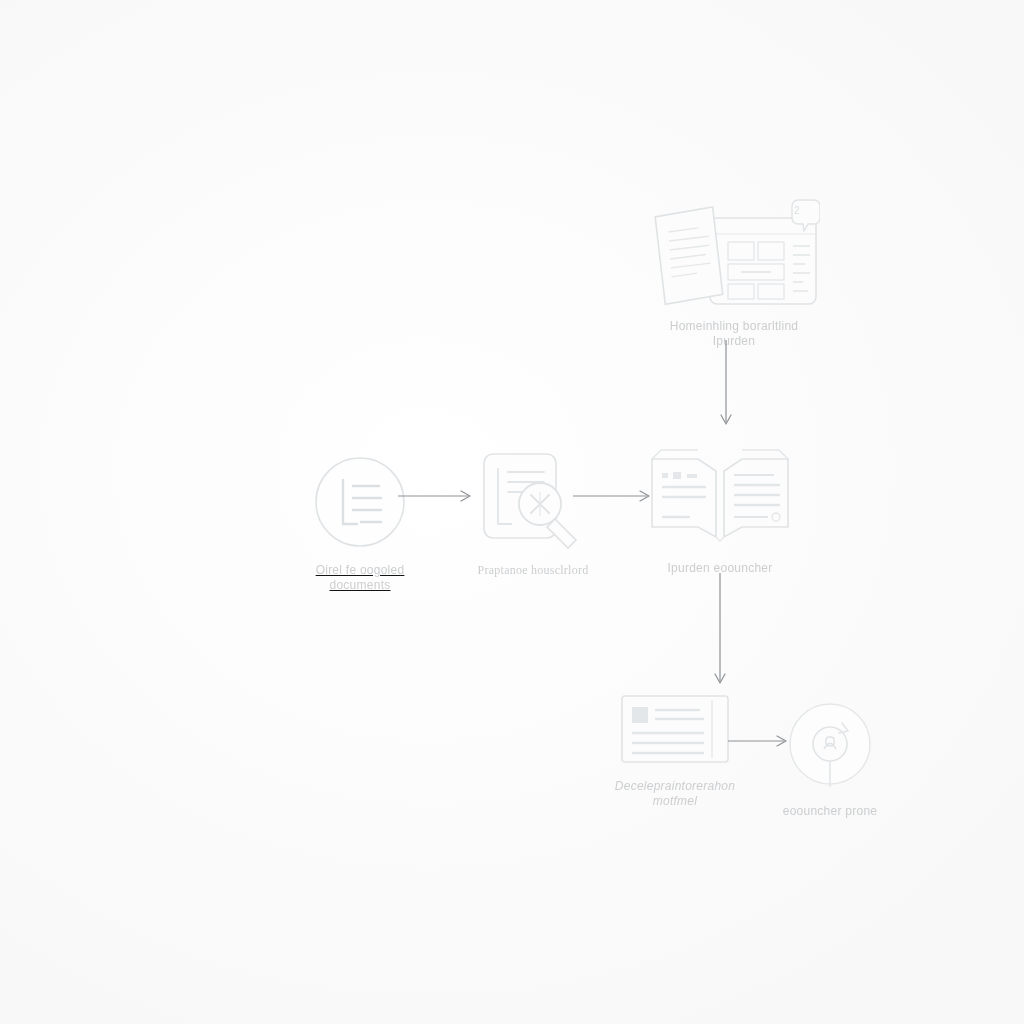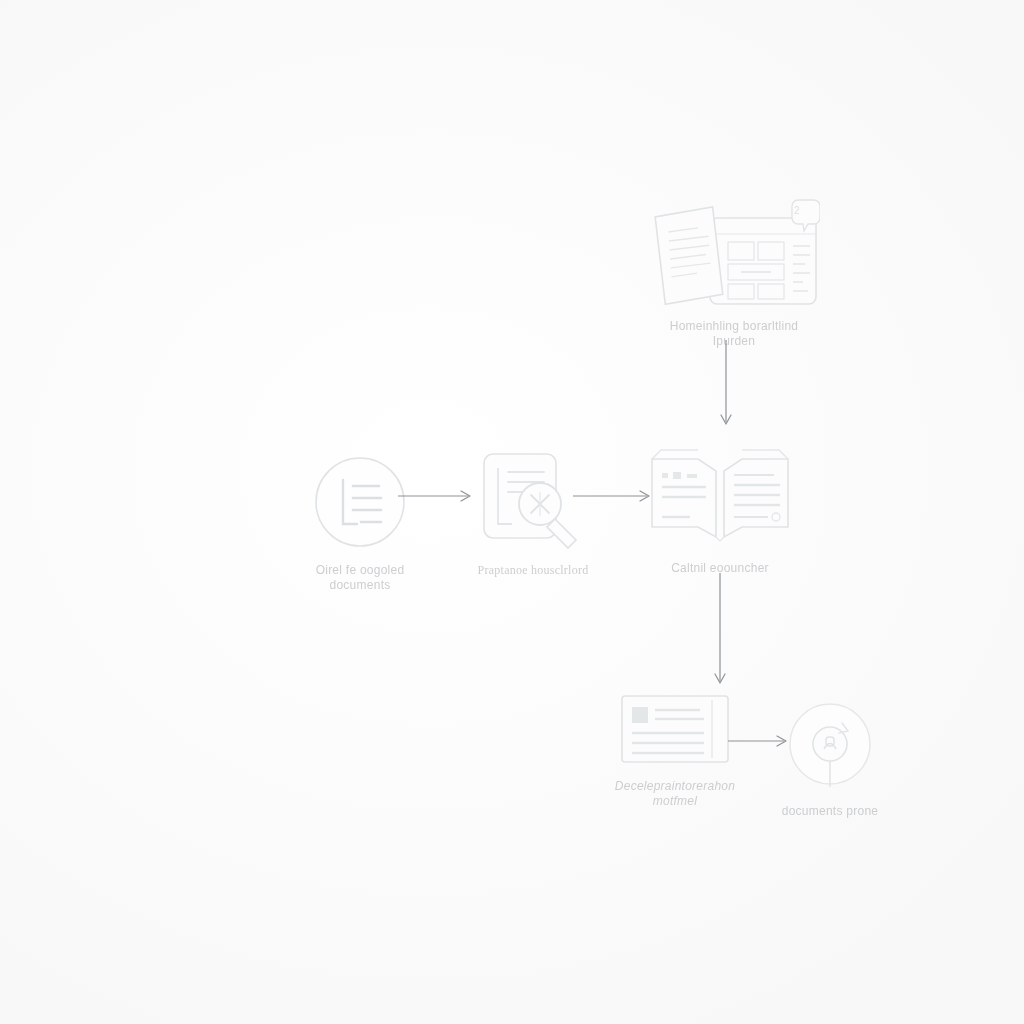--- a/index.html
+++ b/index.html
@@ -40,21 +40,21 @@
     filter: blur(0.45px);
     opacity: 0.92;
   }
   .label-w1 { width: 150px; }
   .label-w2 { width: 170px; }
   .label-w3 { width: 160px; }
   .label-w4 { width: 150px; }
   .label-w6 { width: 140px; }
 
   
-  #node-collected   { left: 285px; top: 452px; width: 150px; }
+  #node-collected   { left: 285px; top: 452px; width: 150px; text-decoration: underline; }
   #node-analysis    { left: 448px; top: 448px; width: 170px; font-family: Liberation Serif, serif; }
   #node-reference   { left: 640px; top: 445px; width: 160px; }
   #node-source      { left: 648px; top: 198px; width: 172px; }
   #node-transform   { left: 600px; top: 690px; width: 150px; font-style: italic; }
   #node-output      { left: 760px; top: 695px; width: 140px; }
 
   .connector {
     position: absolute;
   }
   #arrow-collected-analysis { left: 398px; top: 488px; }
@@ -164,21 +164,21 @@
         <line x1="22" y1="72" x2="50" y2="72" stroke="#e2e5e7" stroke-width="2.4"></line>
 
         <line x1="94" y1="30" x2="134" y2="30" stroke="#e2e5e7" stroke-width="2.2"></line>
         <line x1="94" y1="40" x2="140" y2="40" stroke="#e2e5e7" stroke-width="2.4"></line>
         <line x1="94" y1="50" x2="140" y2="50" stroke="#e2e5e7" stroke-width="2.4"></line>
         <line x1="94" y1="60" x2="140" y2="60" stroke="#e2e5e7" stroke-width="2.4"></line>
         <line x1="94" y1="72" x2="128" y2="72" stroke="#e2e5e7" stroke-width="2.2"></line>
         <circle cx="136" cy="72" r="4" stroke="#e2e5e7" stroke-width="1.3" fill="none"></circle>
       </svg>
     </span>
-    <span class="node-label label-w3">Caltnil eoouncher</span>
+    <span class="node-label label-w3">Ipurden eoouncher</span>
   </div>
 
   <div class="node" id="node-transform">
     <span class="glyph">
       <svg width="150" height="78" viewBox="0 0 150 78" fill="none" style="filter:blur(0.3px);opacity:0.95">
         <rect x="22" y="6" width="106" height="66" rx="3" stroke="#dfe2e4" stroke-width="1.6" fill="#fdfdfd"></rect>
         <line x1="112" y1="10" x2="112" y2="68" stroke="#e4e7e9" stroke-width="1.3"></line>
         <rect x="32" y="17" width="16" height="16" fill="#e3e6e8"></rect>
         <line x1="55" y1="20" x2="100" y2="20" stroke="#e2e5e7" stroke-width="2.4"></line>
         <line x1="55" y1="29" x2="104" y2="29" stroke="#e2e5e7" stroke-width="2.4"></line>
@@ -195,21 +195,21 @@
     <span class="glyph">
       <svg width="140" height="98" viewBox="0 0 140 98" fill="none" style="filter:blur(0.3px);opacity:0.95">
         <circle cx="70" cy="49" r="40" stroke="#e4e7e9" stroke-width="1.5" fill="#fefefe"></circle>
         <circle cx="70" cy="49" r="17" stroke="#e0e3e5" stroke-width="1.6" fill="#fdfdfd"></circle>
         <path d="M64 54 q6 -11 12 0" stroke="#dfe2e4" stroke-width="1.6" fill="none"></path>
         <rect x="66" y="42" width="8" height="9" rx="3" stroke="#dfe2e4" stroke-width="1.5" fill="none"></rect>
         <line x1="70" y1="66" x2="70" y2="92" stroke="#e2e5e7" stroke-width="1.6"></line>
         <path d="M82 28 l6 8 l-9 2" stroke="#e2e5e7" stroke-width="1.6" fill="none" stroke-linecap="round" stroke-linejoin="round"></path>
       </svg>
     </span>
-    <span class="node-label label-w6">documents prone</span>
+    <span class="node-label label-w6">eoouncher prone</span>
   </div>
 
   <div class="connector" id="arrow-collected-analysis">
     <svg width="80" height="16" viewBox="0 0 80 16" fill="none">
       <line x1="0" y1="8" x2="70" y2="8" stroke="#8e9296" stroke-width="1.2"></line>
       <path d="M63 3 L72 8 L63 13" stroke="#8e9296" stroke-width="1.2" fill="none" stroke-linecap="round" stroke-linejoin="round"></path>
     </svg>
   </div>
 
   <div class="connector" id="arrow-analysis-reference">

